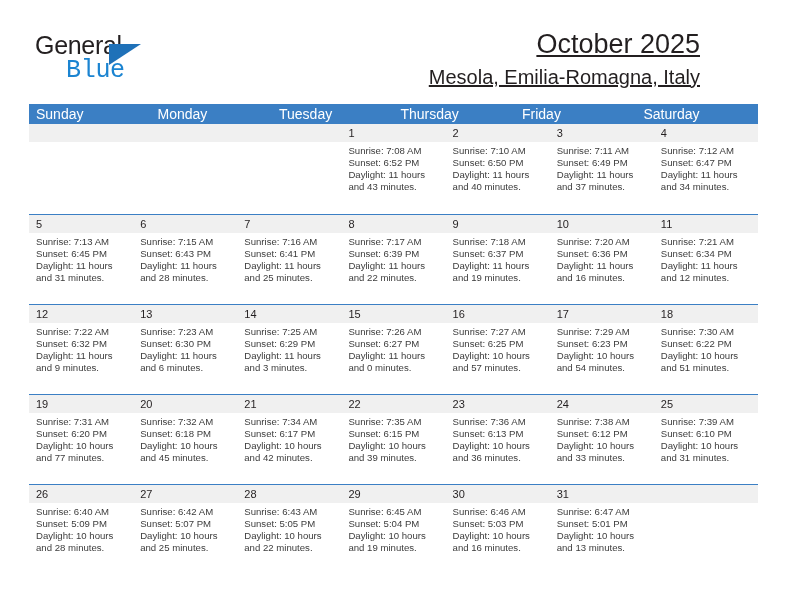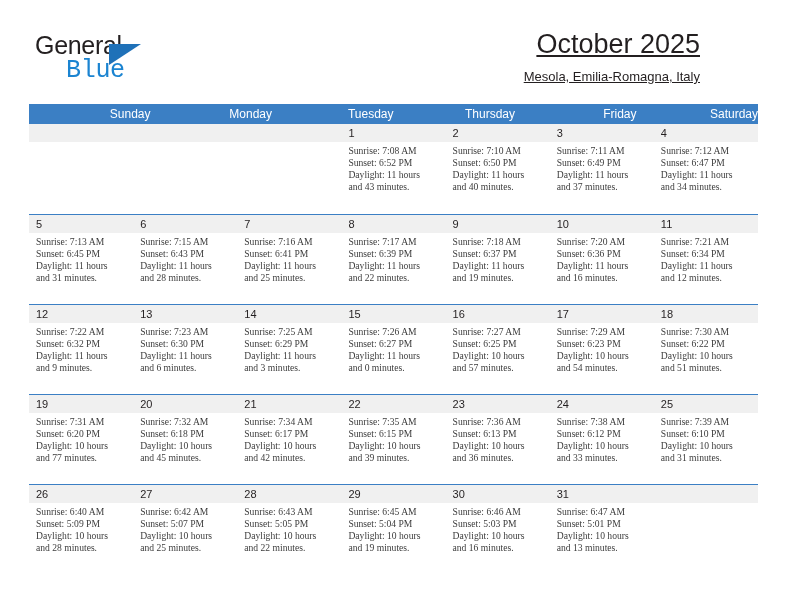--- a/index.html
+++ b/index.html
@@ -76,21 +76,21 @@
   }
   .month-title {
     font-size: 27px;
     color: #231f20;
     line-height: 33px;
     white-space: nowrap;
     font-weight: normal;
     margin: 0;
   }
   .location-title {
-    font-size: 13px;
+    font-size: 20px;
     color: #231f20;
     line-height: 22px;
     margin-top: 5px;
     white-space: nowrap;
   }
 
   
   .calendar {
     position: absolute;
     left: 29px;
@@ -99,27 +99,26 @@
   }
 
   .weekday-row {
     display: flex;
     background: #3b7fc4;
     height: 20px;
   }
   .weekday-cell {
     flex: 1 1 0;
     color: #ffffff;
-    font-size: 12px;
+    font-size: 14px;
     line-height: 20px;
     padding-left: 7px;
     box-sizing: border-box;
     overflow: hidden;
     white-space: nowrap;
-    text-align: right;
   }
 
   .week-row {
     display: flex;
     height: 90px;
     border-top: 1.5px solid #3b7fc4;
     box-sizing: border-box;
   }
   .week-row.first {
     border-top: none;
@@ -140,21 +139,20 @@
     padding-left: 7px;
     color: #231f20;
     box-sizing: border-box;
   }
 
   .day-info {
     padding: 3px 7px 0 7px;
     font-size: 9.6px;
     line-height: 12.1px;
     color: #3c3c3c;
-    font-family: Liberation Serif, serif;
   }
   .day-info div {
     white-space: nowrap;
   }
 </style>
 </head>
 <body>
 
 <div class="page">
 

